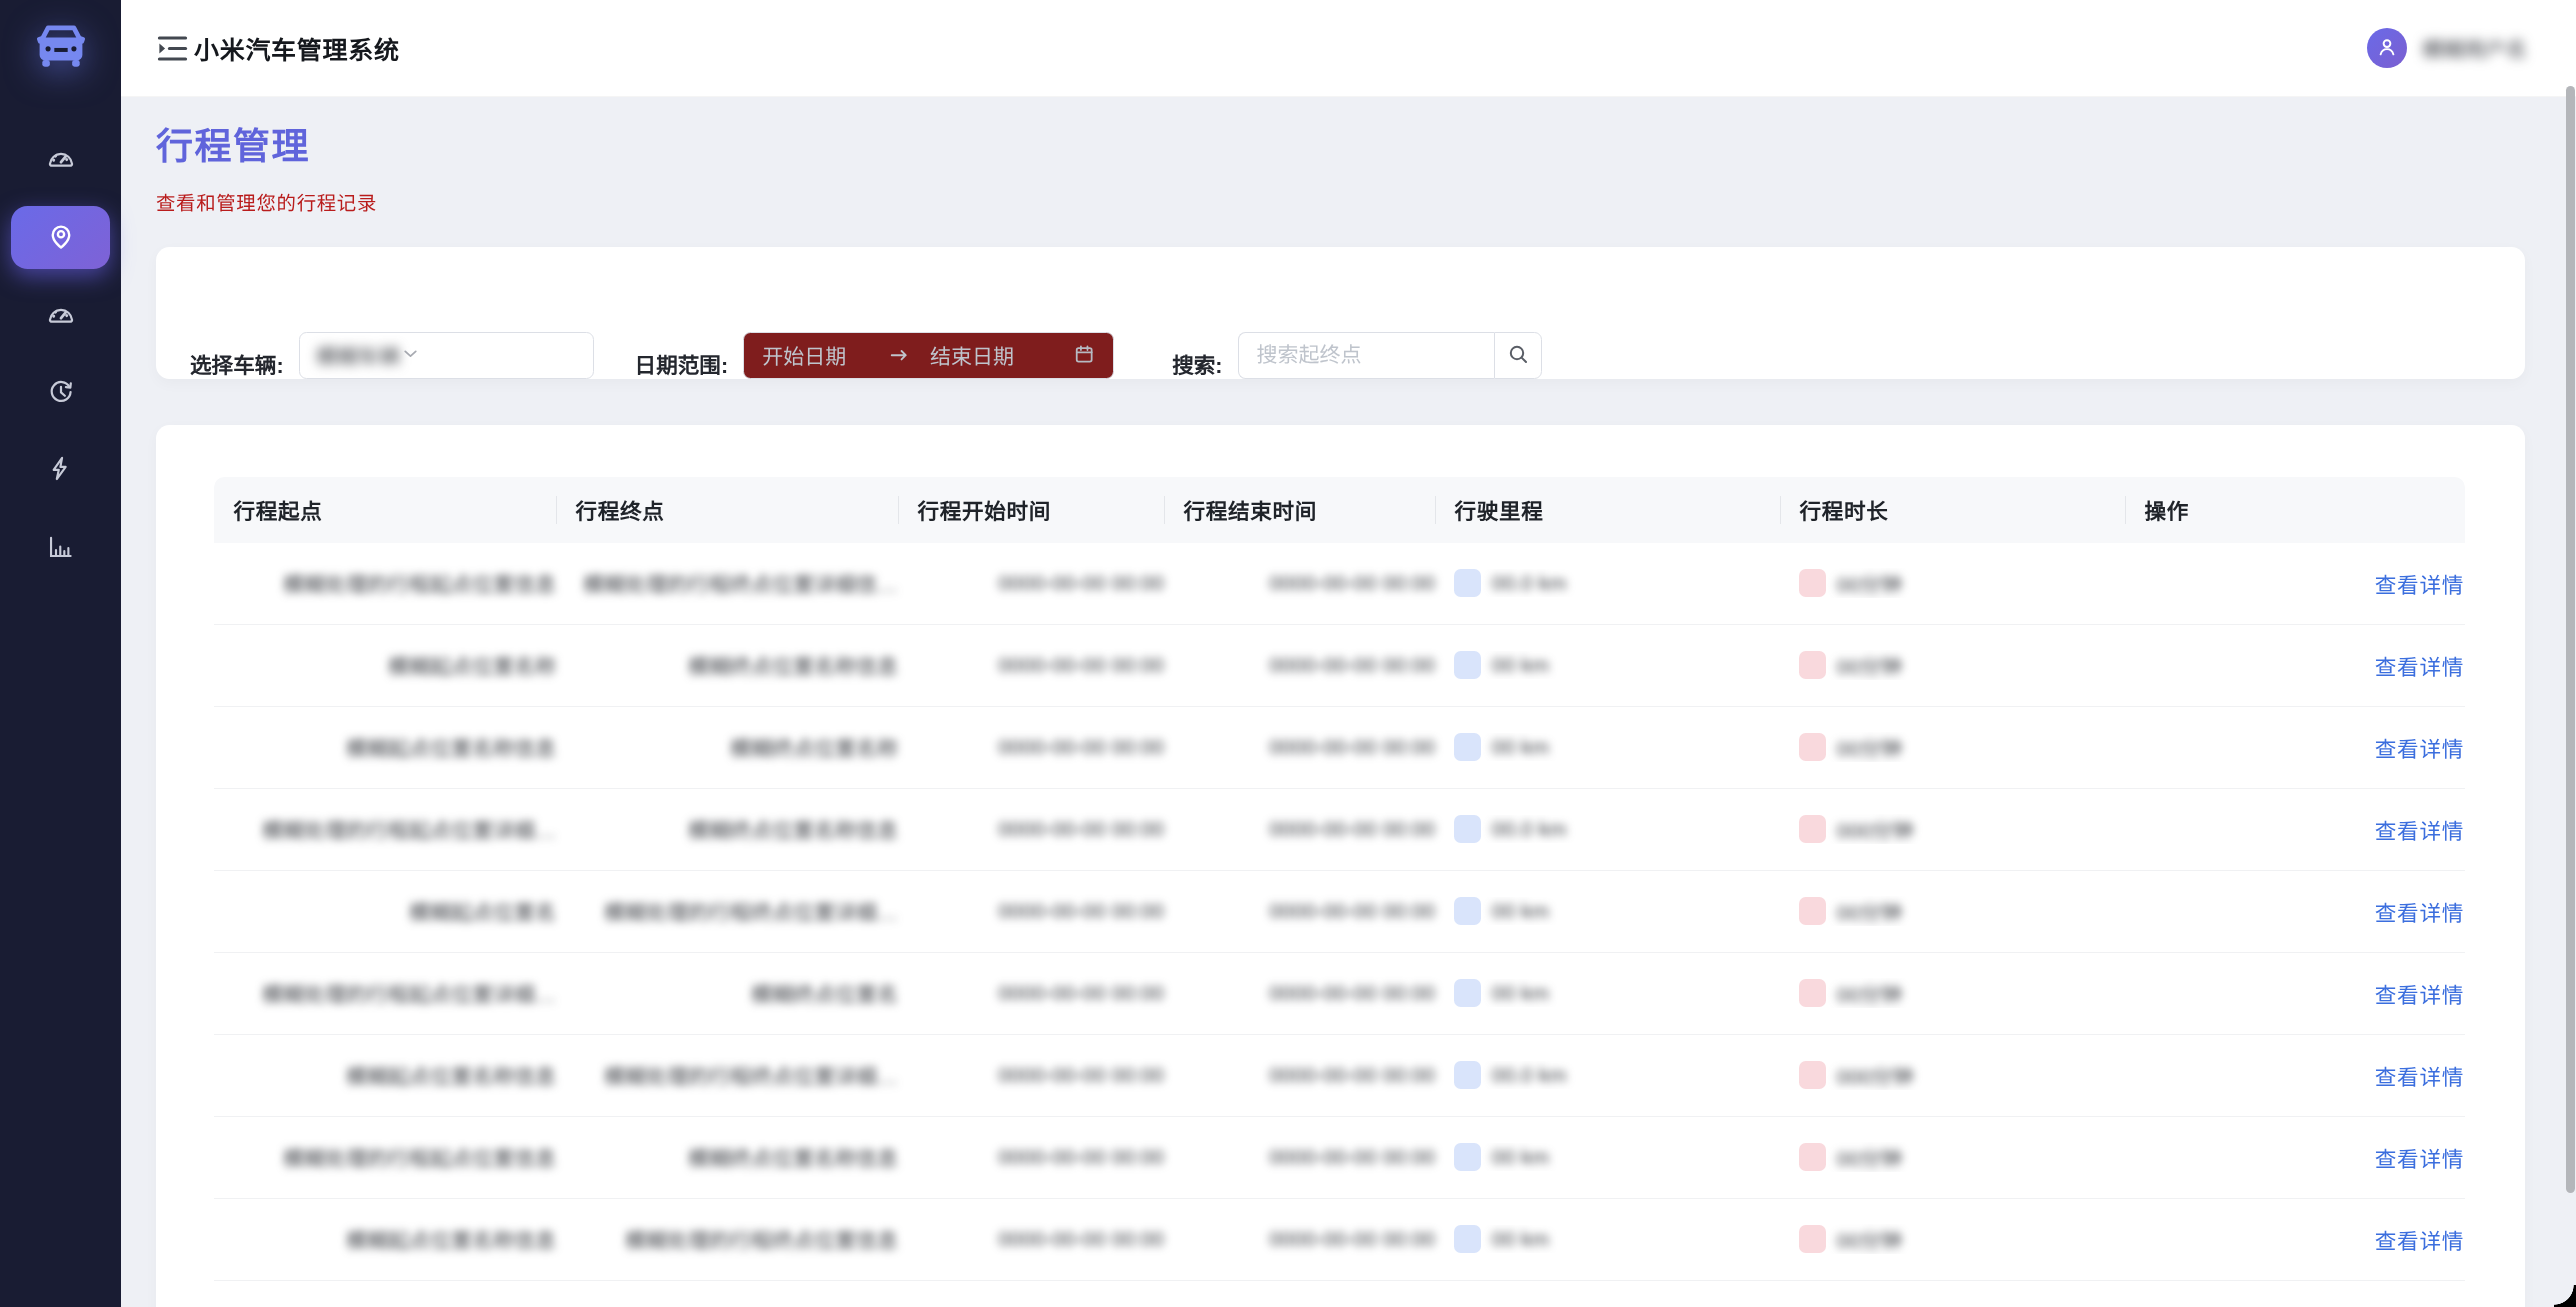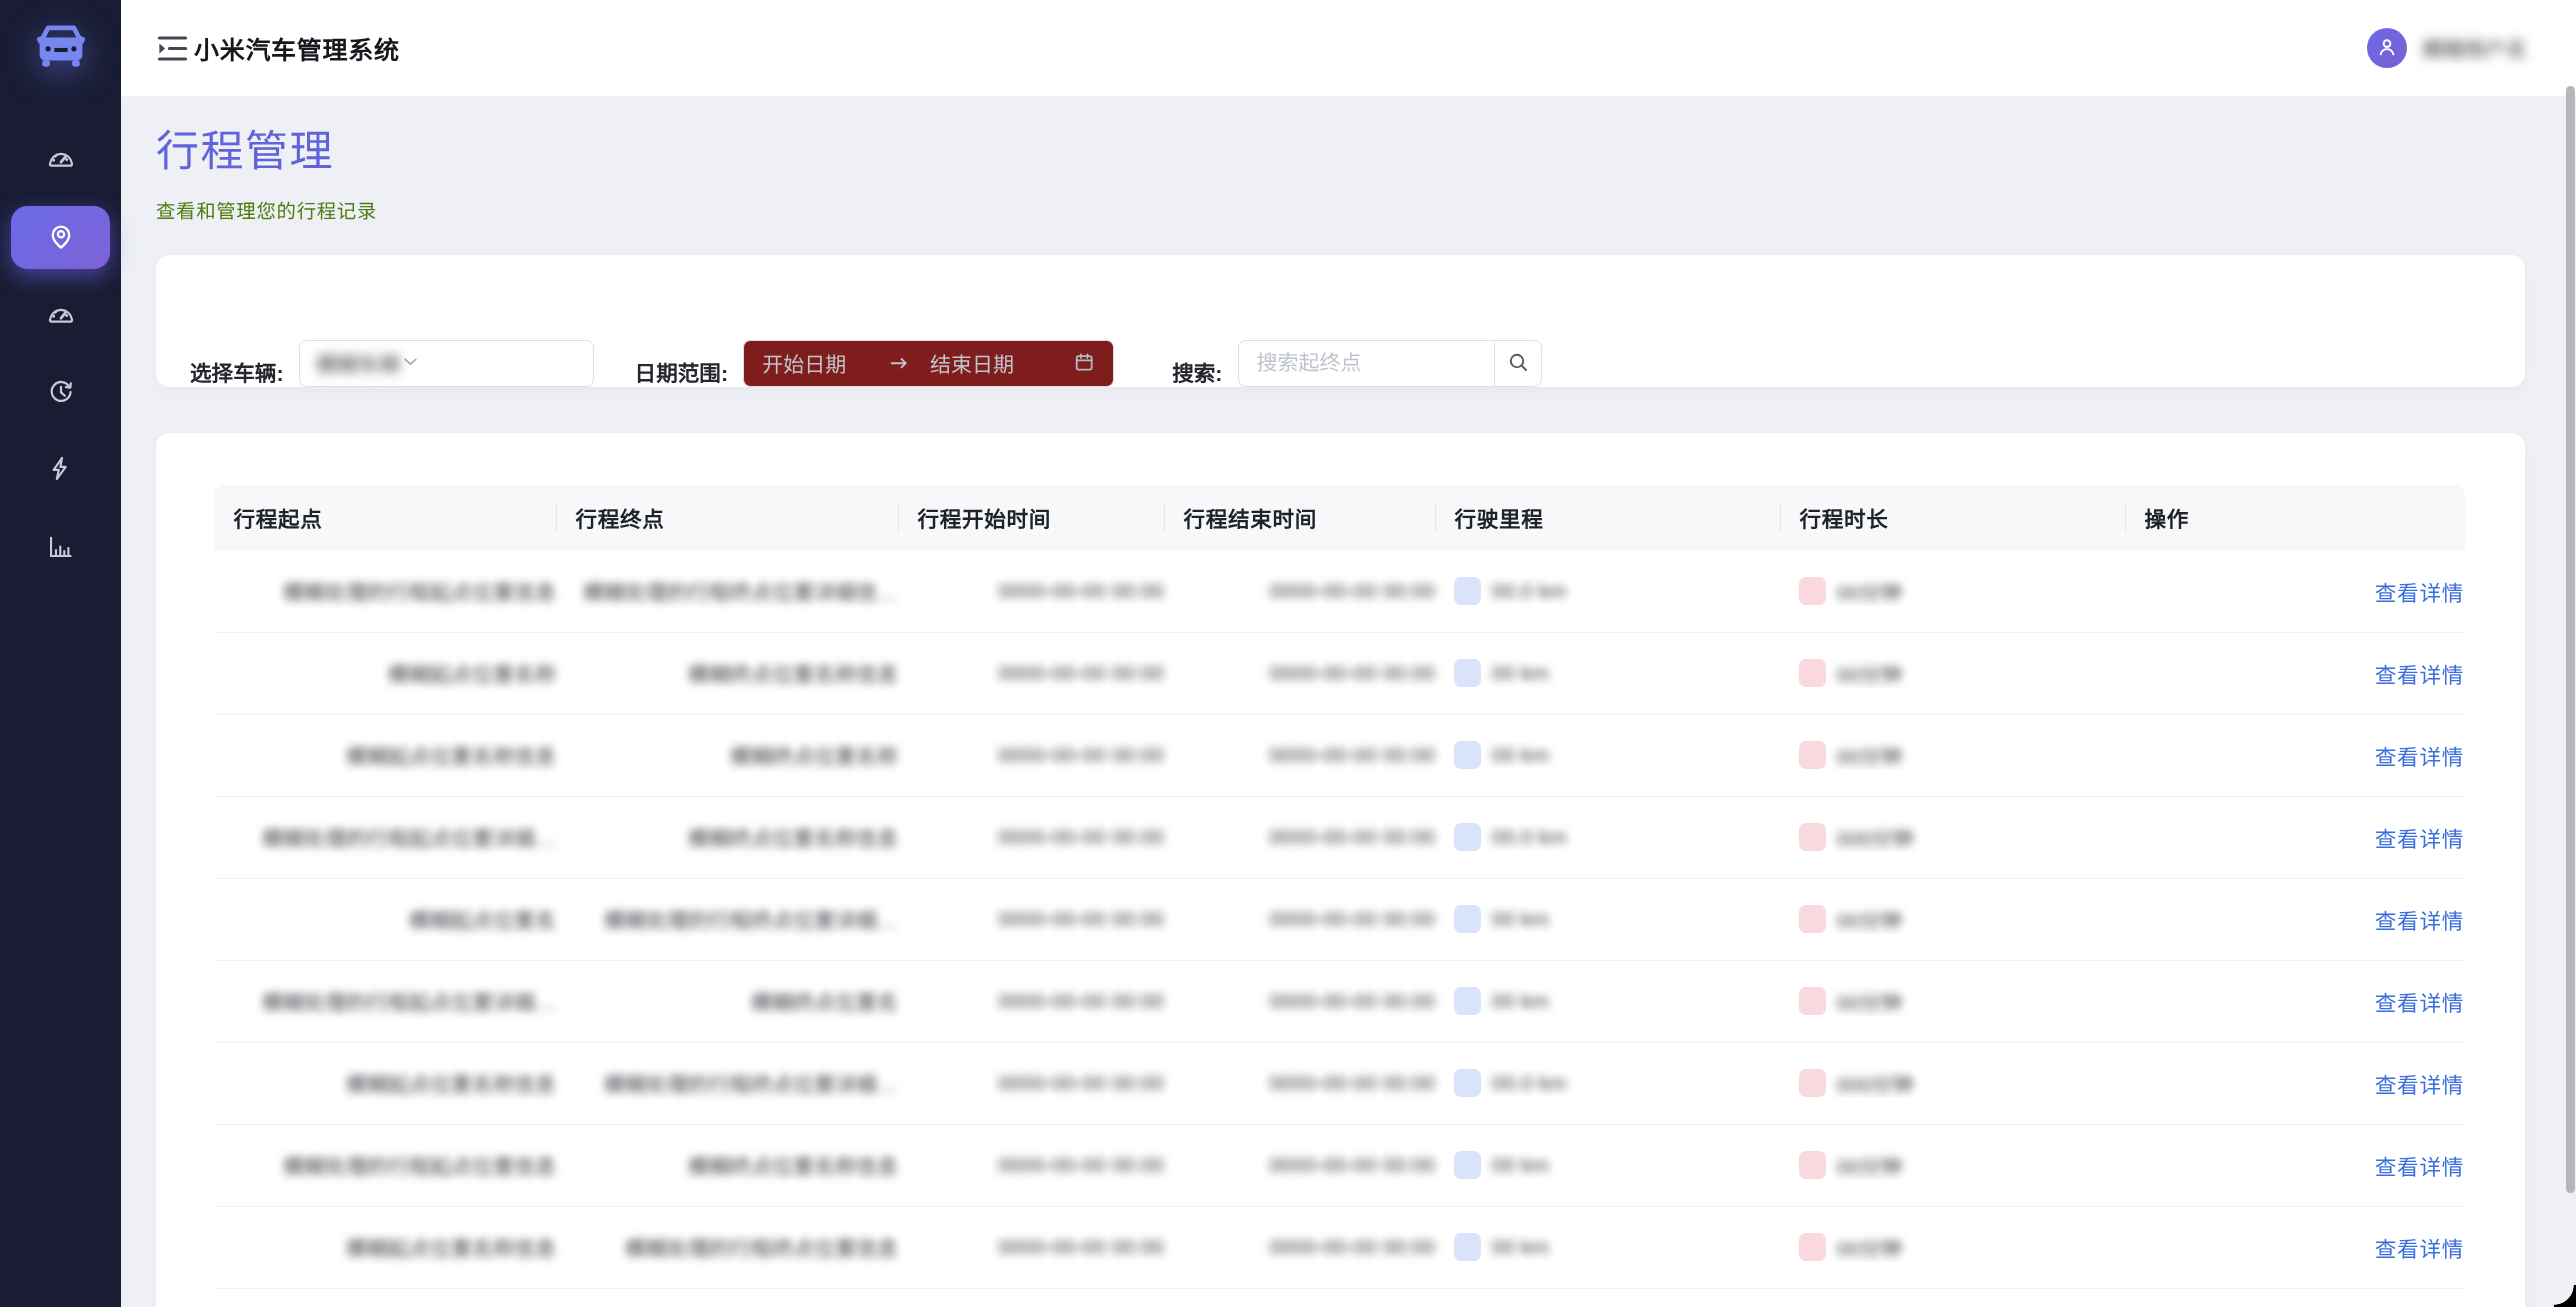--- a/index.html
+++ b/index.html
@@ -22,22 +22,22 @@
   .collapse-btn { width:43px; height:43px; display:flex; align-items:center; justify-content:center; cursor:pointer; }
   .app-title { font-size:25px; font-weight:700; color:#15181d; letter-spacing:0.7px; }
   .topbar-right { margin-left:auto; display:flex; align-items:center; gap:15px; }
   .avatar { width:40px; height:40px; border-radius:50%; background:linear-gradient(135deg,#6a6ae8,#7b5fd0);
       display:flex; align-items:center; justify-content:center; }
   .user-name { font-size:21px; color:#3a3d44; filter:blur(5.2px); }
 
   
   .content { position:absolute; left:121px; top:97px; right:0; bottom:0; background:#eef0f5;
       padding:19.4px 51px 0 35px; overflow:hidden; }
-  .page-title { font-size:43px; font-weight:400; color:#6064db; letter-spacing:1.5px; }
-  .page-subtitle { margin-top:16.4px; font-size:19.4px; color:#4d7c0f; letter-spacing:0.7px; }
+  .page-title { font-size:37px; font-weight:700; color:#6064db; letter-spacing:1.5px; }
+  .page-subtitle { margin-top:16.4px; font-size:19.4px; color:#b91c1c; letter-spacing:0.7px; }
 
   .card { background:#ffffff; border-radius:13.4px; box-shadow:0 4.5px 13.4px rgba(31,35,41,.03); }
 
   
   .filter-card { margin-top:31px; height:132px; display:flex; align-items:flex-end; padding:0 34px; }
   .f-label { font-size:21.6px; color:#24272e; font-weight:600; white-space:nowrap; }
   .select-box { margin-left:15px; width:295px; height:47px; border:0.7px solid #dcdfe6; border-radius:7.5px;
       display:flex; align-items:center; padding:0 16.4px; cursor:pointer; background:#fff; }
   .select-value { font-size:21px; color:#3c3f45; filter:blur(5.2px); }
   .select-box svg { margin-left:auto; }

